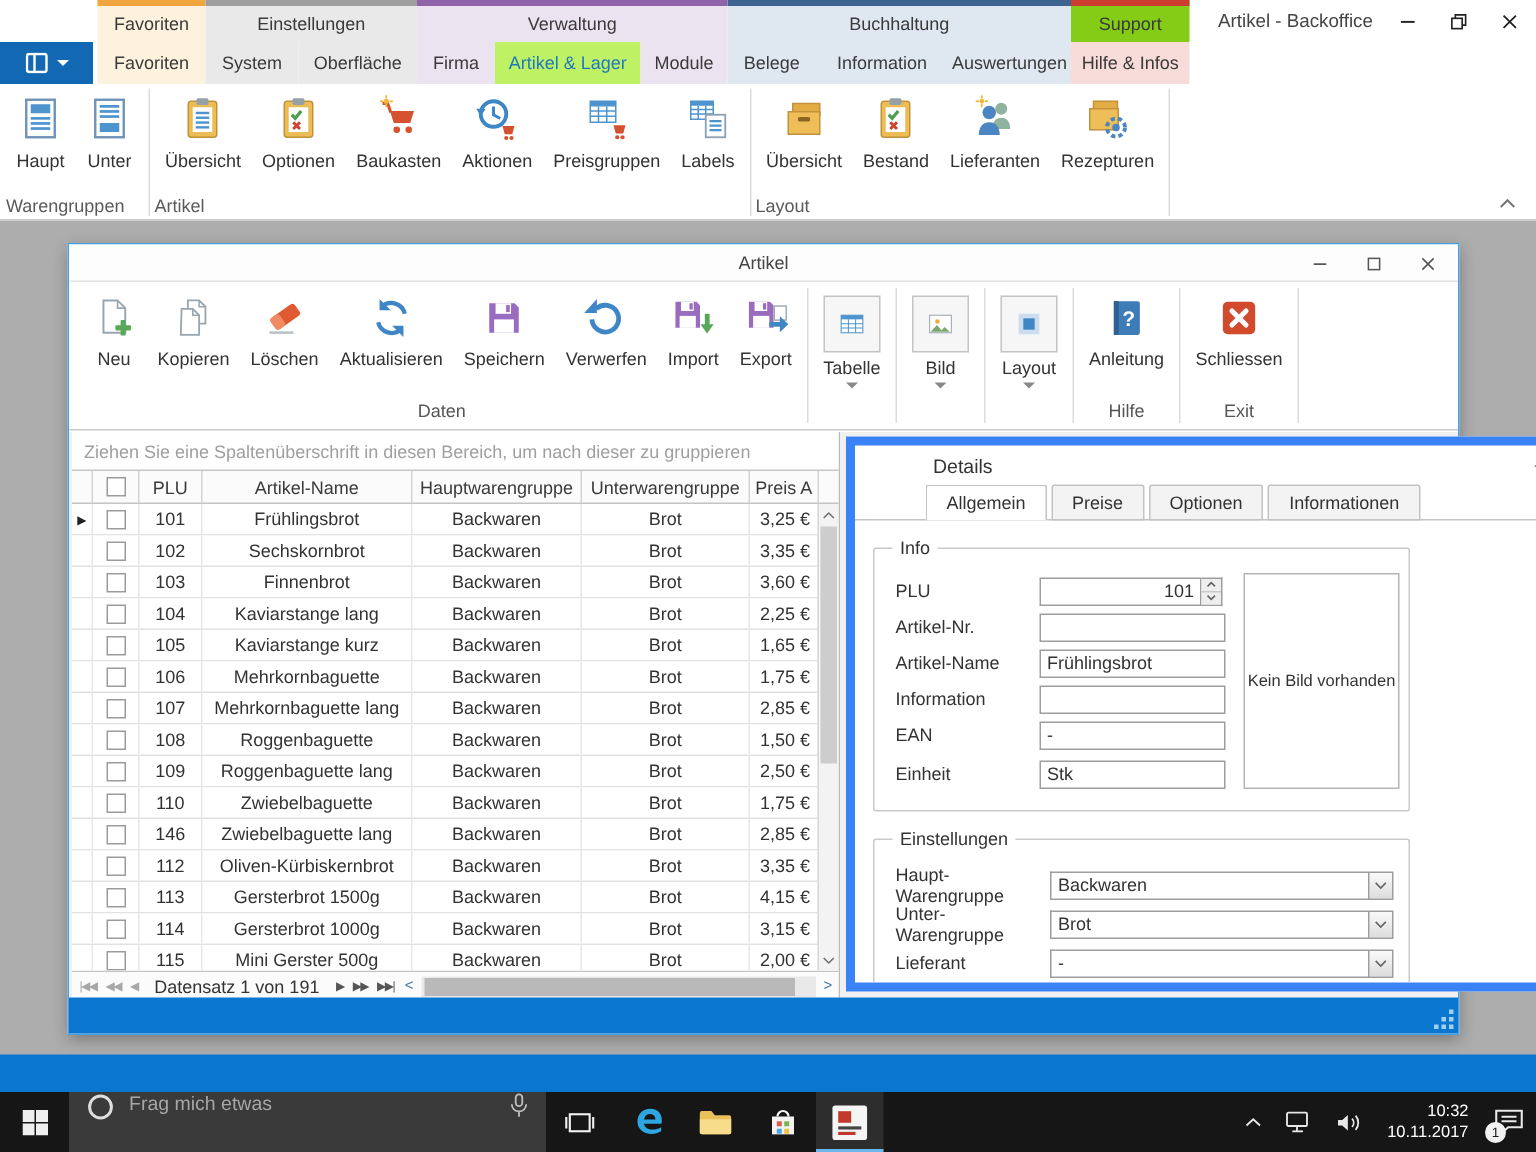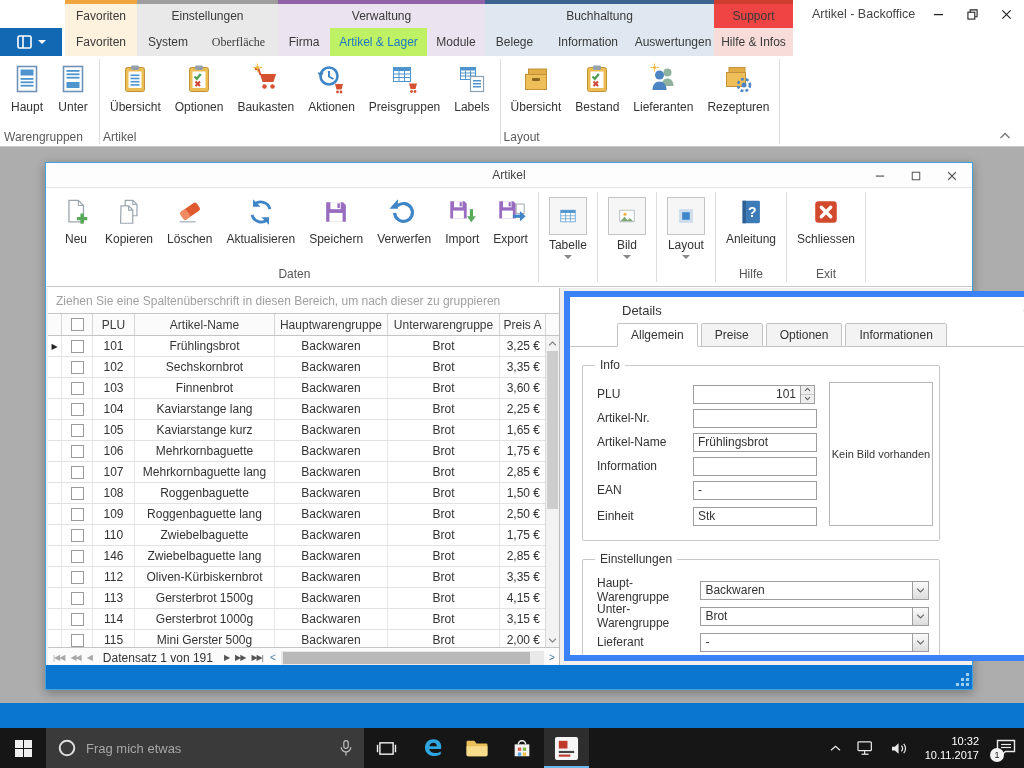--- a/index.html
+++ b/index.html
@@ -90,47 +90,47 @@
   .spin i+i{border-top:1px solid #c9c9c9;}
   .noimg{position:absolute;border:1px solid #b5b5b5;display:flex;align-items:center;justify-content:center;font-size:11px;color:#333;}
   .combo{display:flex;height:19px;}
   .combo .cval{flex:1;border:1px solid #9d9d9d;border-right:none;background:#fff;display:flex;align-items:center;padding:0 4px;}
   .combo .cbtn{width:17px;border:1px solid #9d9d9d;background:linear-gradient(#fafafa,#dcdcdc);display:flex;align-items:center;justify-content:center;}
 
   
   .main-blue{position:absolute;top:703px;left:0;width:1024px;height:25px;background:#0b76cf;}
   .taskbar{position:absolute;top:728px;left:0;width:1024px;height:40px;background:#161616;display:flex;align-items:stretch;}
   .tb-start{width:46px;display:flex;align-items:center;justify-content:center;}
-  .tb-search{width:318px;background:#3a3a3a;display:flex;align-items:center;gap:9px;padding:0 11px;color:#a6a6a6;font-size:13px;}
+  .tb-search{width:318px;background:#3a3a3a;display:flex;gap:9px;padding:0 11px;color:#a6a6a6;font-size:13px;}
   .tb-mic{margin-left:auto;}
   .tb-icon{width:45px;display:flex;align-items:center;justify-content:center;}
   .tb-icon.active{background:#2d2d2d;box-shadow:inset 0 -2px 0 #6cb8f0;}
   .tb-spacer{flex:1;}
   .tray{display:flex;align-items:center;}
   .tray-item{padding:0 7px;display:flex;align-items:center;justify-content:center;height:100%;}
   .clock{display:flex;flex-direction:column;align-items:flex-end;justify-content:center;color:#fff;font-size:11px;line-height:14px;padding:0 9px;}
   .notif{position:relative;}
   .badge{position:absolute;left:2px;bottom:6px;width:14px;height:14px;border-radius:50%;background:#f2f2f2;color:#1a1a1a;font-size:9px;display:flex;align-items:center;justify-content:center;}
 </style>
 </head>
 <body>
 
 <div class="screen">
   <div class="ribbon-area">
     <div id="catRow">
         <div class="cat-block" style="left: 65px; width: 72px; border-top-color: rgb(240, 165, 62); background: rgb(253, 242, 221);">Favoriten</div>
         <div class="cat-block" style="left: 137px; width: 141px; border-top-color: rgb(158, 158, 158); background: rgb(233, 233, 233);">Einstellungen</div>
         <div class="cat-block" style="left: 278px; width: 207px; border-top-color: rgb(144, 98, 168); background: rgb(236, 227, 240);">Verwaltung</div>
         <div class="cat-block" style="left: 485px; width: 229px; border-top-color: rgb(61, 100, 145); background: rgb(223, 232, 240);">Buchhaltung</div>
-        <div class="cat-block" style="left: 714px; width: 79px; border-top-color: rgb(205, 60, 46); background: #ef4444;">Support</div>
+        <div class="cat-block" style="left: 714px; width: 79px; border-top-color: rgb(205, 60, 46); background: #84cc16;">Support</div>
       </div>
     <div id="tabRow">
         <div class="tab-cell" style="left: 65px; width: 72px; background: rgb(253, 242, 221);">Favoriten</div>
         <div class="tab-cell" style="left: 137px; width: 62px; background: rgb(233, 233, 233);">System</div>
-        <div class="tab-cell" style="left: 199px; width: 79px; background: rgb(233, 233, 233); font-family: Liberation Serif, serif;">Oberfläche</div>
+        <div class="tab-cell" style="left: 199px; width: 79px; background: rgb(233, 233, 233);">Oberfläche</div>
         <div class="tab-cell" style="left: 278px; width: 52px; background: rgb(236, 227, 240);">Firma</div>
         <div class="tab-cell active" style="left: 330px; width: 97px;">Artikel &amp; Lager</div>
         <div class="tab-cell" style="left: 427px; width: 58px; background: rgb(236, 227, 240);">Module</div>
         <div class="tab-cell" style="left: 485px; width: 59px; background: rgb(223, 232, 240);">Belege</div>
         <div class="tab-cell" style="left: 544px; width: 88px; background: rgb(223, 232, 240);">Information</div>
         <div class="tab-cell" style="left: 632px; width: 82px; background: rgb(223, 232, 240);">Auswertungen</div>
         <div class="tab-cell" style="left: 714px; width: 79px; background: rgb(247, 220, 217);">Hilfe &amp; Infos</div>
       </div>
     <div class="app-btn">
       <span>

